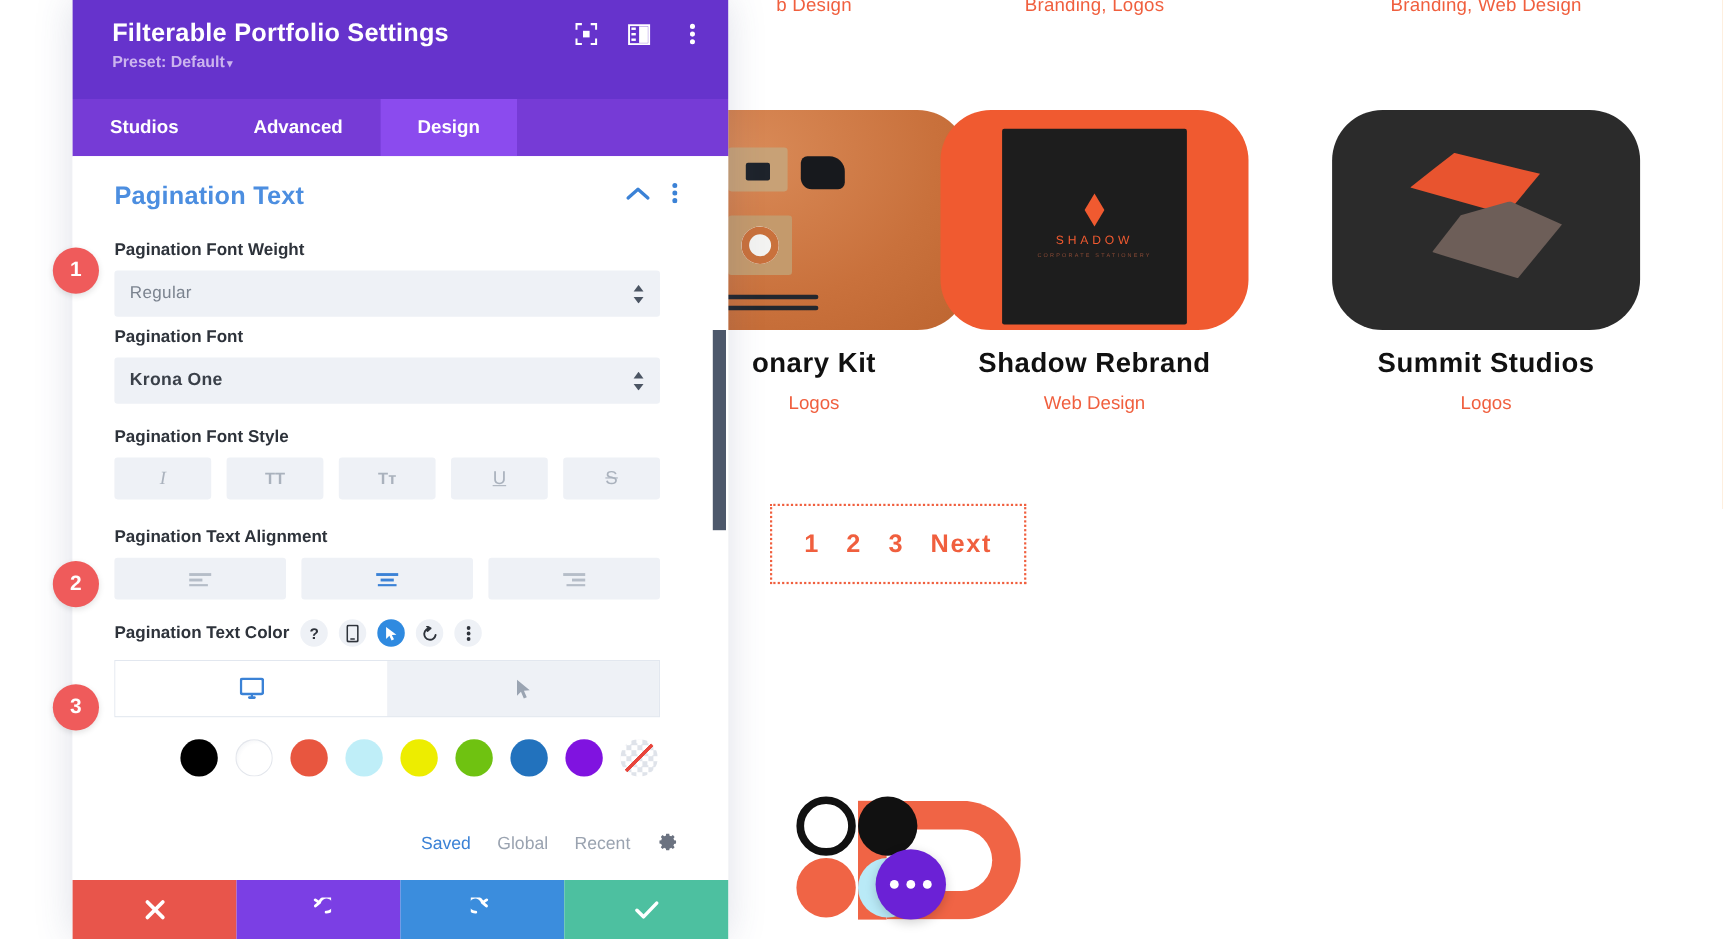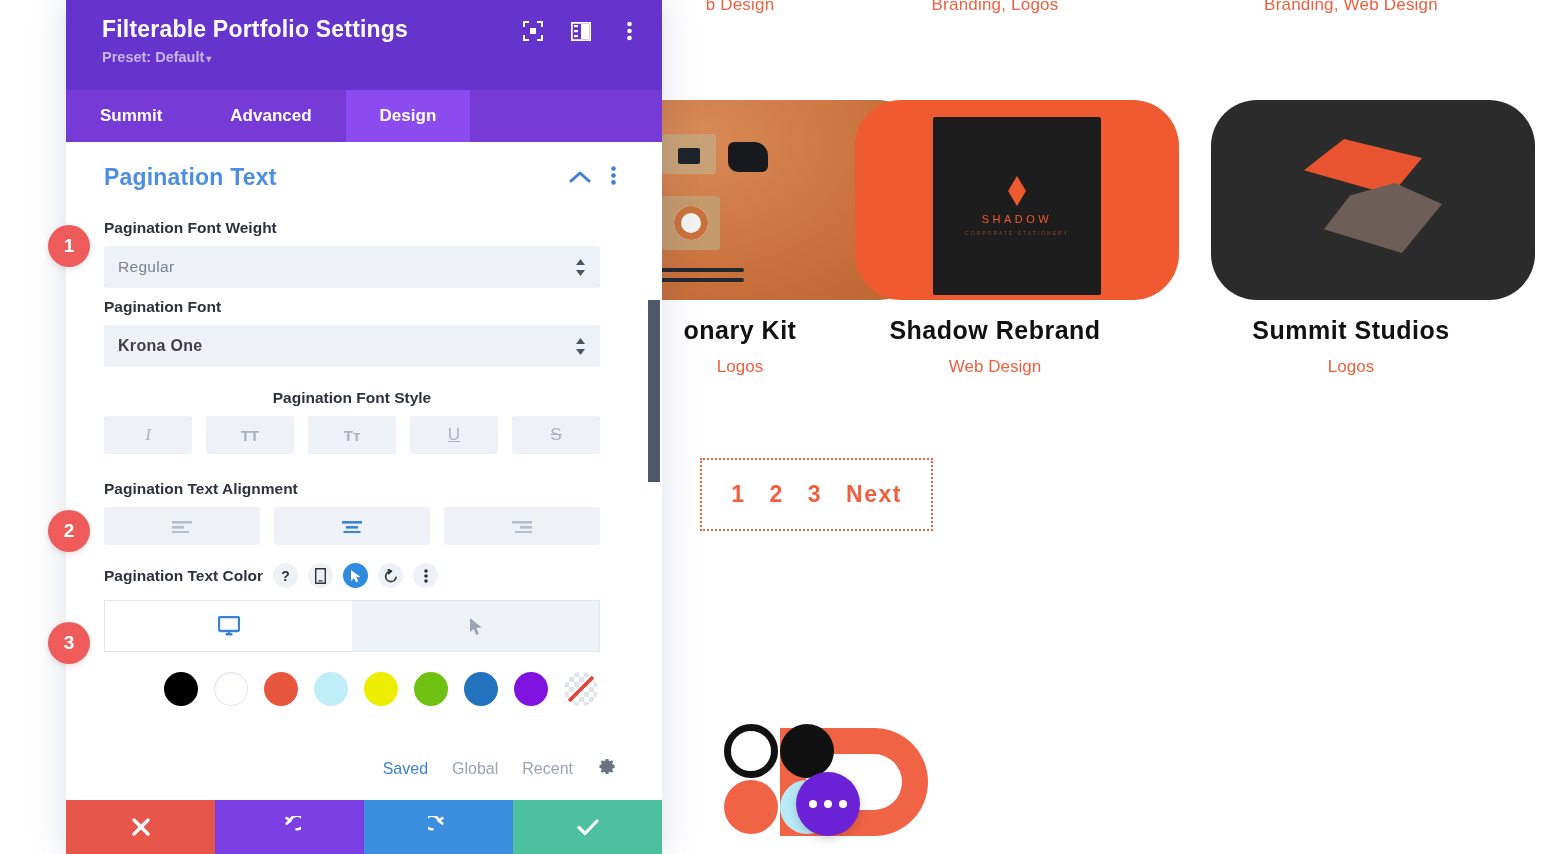--- a/index.html
+++ b/index.html
@@ -15,21 +15,21 @@
   .site { position:absolute; inset:0; background:#ffffff; }
 
   .cards { position:absolute; left:600px; top:-100px; width:966px; }
   .card { position:absolute; width:280px; text-align:center; }
   .card .cat-top {
     font-size:17px; color:#f05f3e; letter-spacing:.2px;
     font-family:"Liberation Sans", sans-serif;
     position:absolute; top:95px; left:0; width:100%;
   }
   .thumb {
-    width:324px; height:200px; border-radius:46px; overflow:hidden;
+    width:280px; height:200px; border-radius:46px; overflow:hidden;
     margin-top:200px; position:relative; background:#222;
   }
   .card .title {
     margin-top:16px; font-size:25px; font-weight:700; color:#111;
     letter-spacing:.5px;
   }
   .card .cat {
     margin-top:12px; font-size:17px; color:#f05f3e;
   }
 
@@ -322,21 +322,21 @@
           <svg width="5" height="20" viewBox="0 0 5 20">
               <circle cx="2.5" cy="3" r="2.3" fill="#fff"></circle>
               <circle cx="2.5" cy="10" r="2.3" fill="#fff"></circle>
               <circle cx="2.5" cy="17" r="2.3" fill="#fff"></circle>
             </svg>
         </span>
       </div>
     </div>
 
     <div class="tabs">
-      <div class="tab">Summit</div>
+      <div class="tab">Studios</div>
       <div class="tab">Advanced</div>
       <div class="tab active">Design</div>
     </div>
 
     <div class="modal-body">
       <div class="scroll-area">
 
         <div class="section-head">
           <div class="section-title">Pagination Text</div>
           <div class="section-actions">
@@ -374,21 +374,21 @@
             <span class="val">Krona One</span>
             <span class="arrows">
               <svg width="11" height="17" viewBox="0 0 11 17">
                   <path d="M5.5 0 L10 6 L1 6 Z" fill="#4b5563"></path>
                   <path d="M5.5 17 L10 11 L1 11 Z" fill="#4b5563"></path>
                 </svg>
             </span>
           </div>
         </div>
 
-        <div class="field" style="padding-top:22px;text-align:center;">
+        <div class="field" style="padding-top:22px;">
           <div class="field-label">Pagination Font Style</div>
           <div class="btn-row">
             <div class="style-btn" style="font-style:italic;font-family:'Liberation Serif',serif;">I</div>
             <div class="style-btn" style="font-size:15px;font-weight:700;">TT</div>
             <div class="style-btn" style="font-size:15px;font-weight:700;">Tᴛ</div>
             <div class="style-btn" style="text-decoration:underline;">U</div>
             <div class="style-btn" style="text-decoration:line-through;">S</div>
           </div>
         </div>
 

